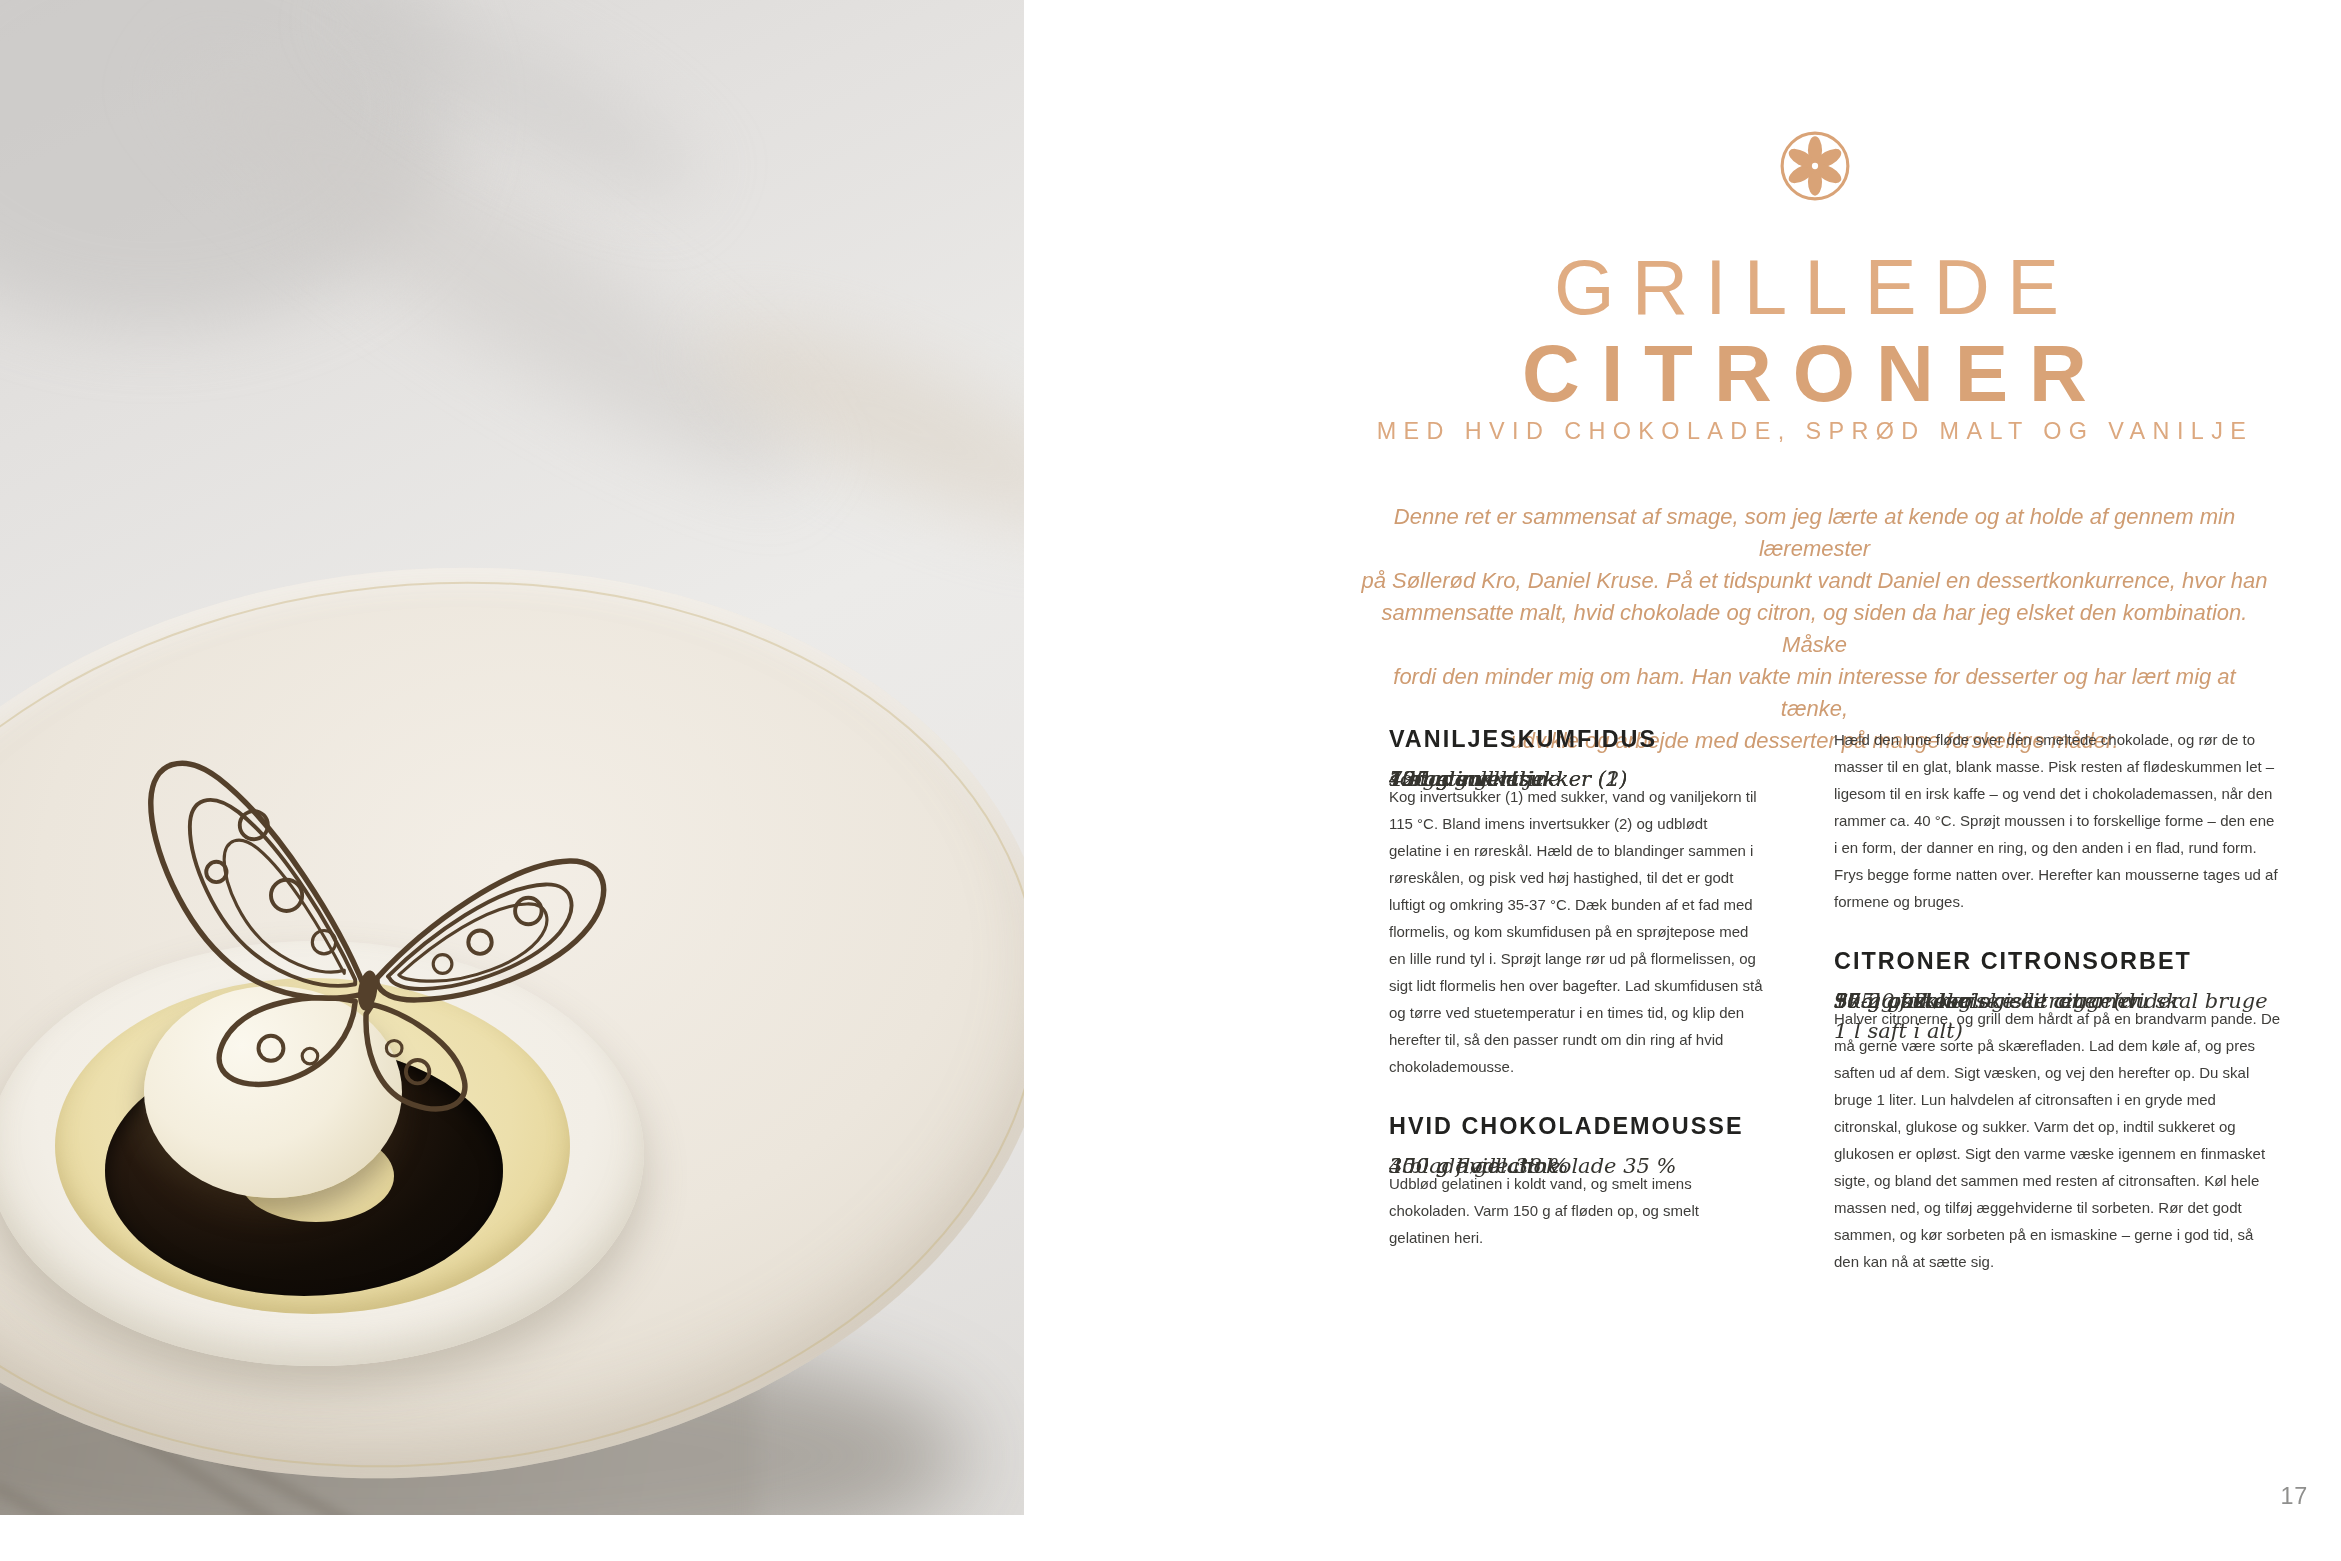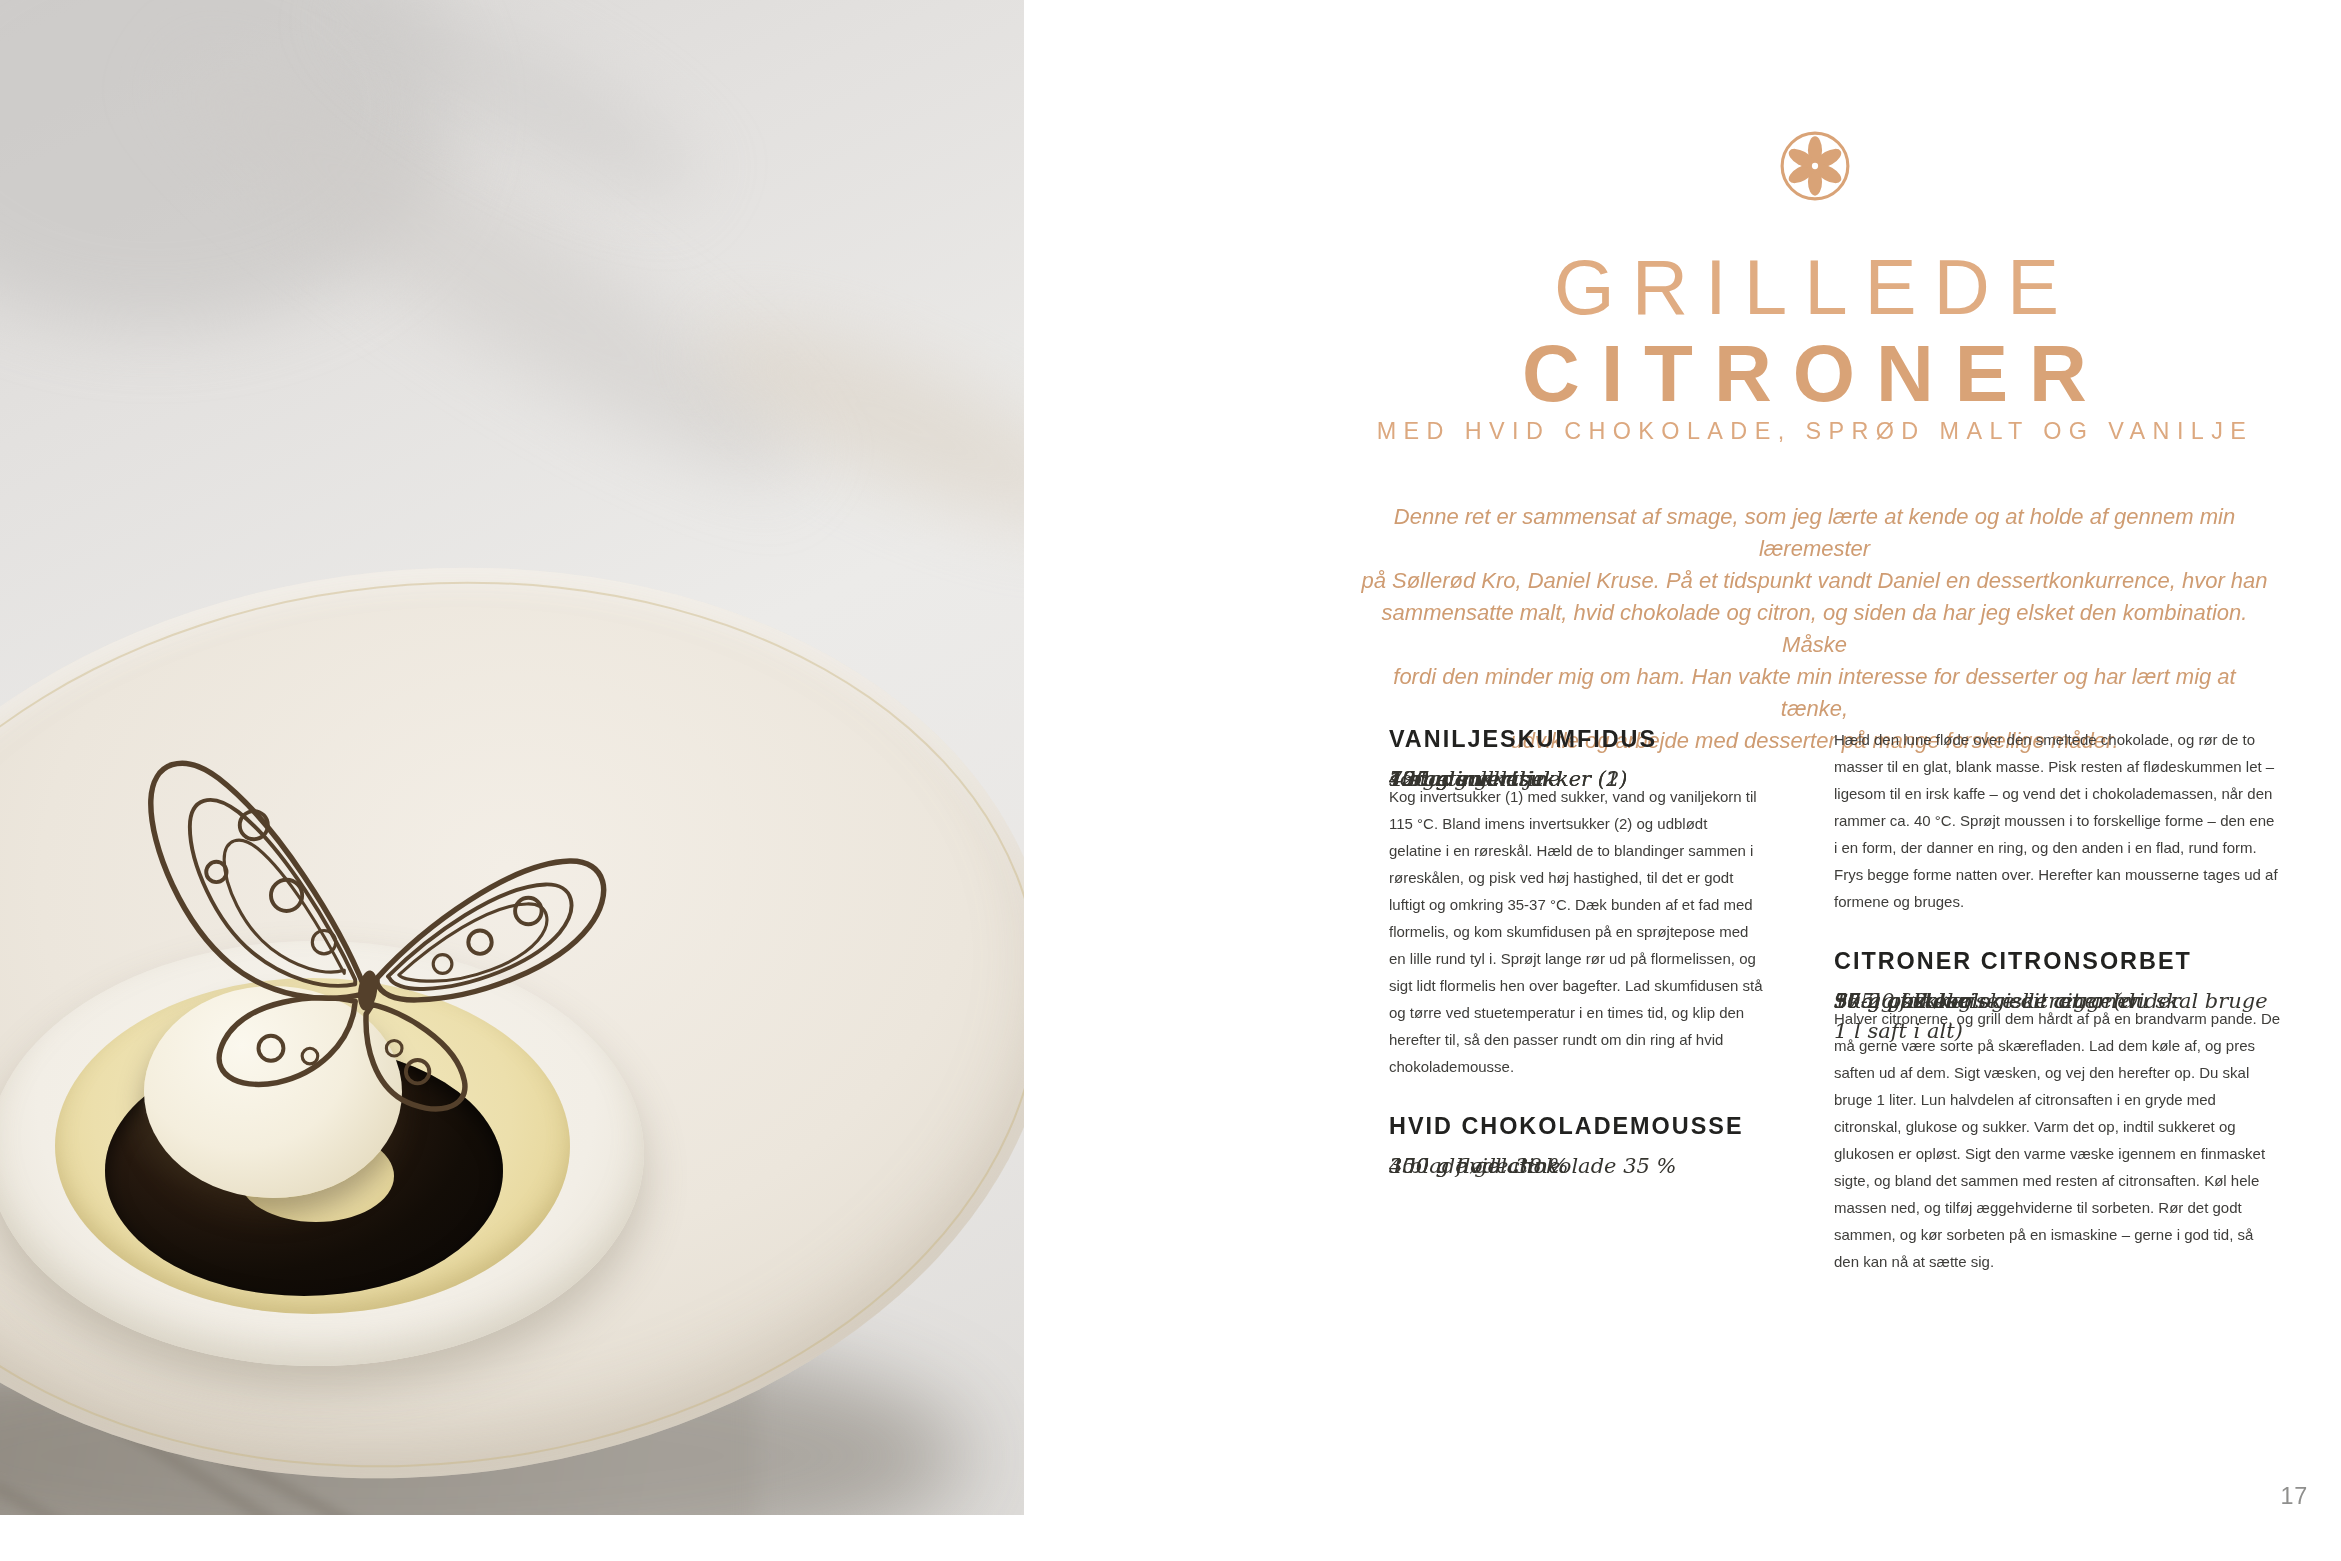--- a/index.html
+++ b/index.html
@@ -156,20 +156,21 @@
           <li>sorbeten</li>
         </ul>
       <p>Kog invertsukker (1) med sukker, vand og vaniljekorn til 115 °C. Bland imens invertsukker (2) og udblødt gelatine i en røreskål. Hæld de to blandinger sammen i røreskålen, og pisk ved høj hastighed, til det er godt luftigt og omkring 35-37 °C. Dæk bunden af et fad med flormelis, og kom skumfidusen på en sprøjtepose med en lille rund tyl i. Sprøjt lange rør ud på flormelissen, og sigt lidt flormelis hen over bagefter. Lad skumfidusen stå og tørre ved stuetemperatur i en times tid, og klip den herefter til, så den passer rundt om din ring af hvid chokolademousse.</p>
       <h3>HVID CHOKOLADEMOUSSE</h3>
       <ul>
 
       <li>3 blade gelatine</li>
           <li>300 g hvid chokolade 35 %</li>
           <li>450 g fløde 38 %</li>
         </ul>
+      <p>Udblød gelatinen i koldt vand, og smelt imens chokoladen. Varm 150 g af fløden op, og smelt gelatinen heri.</p>
     </div>
 
     <div class="col right">
       <p>Hæld den lune fløde over den smeltede chokolade, og rør de to masser til en glat, blank masse. Pisk resten af flødeskummen let – ligesom til en irsk kaffe – og vend det i chokolademassen, når den rammer ca. 40 °C. Sprøjt moussen i to forskellige forme – den ene i en form, der danner en ring, og den anden i en flad, rund form.
 Frys begge forme natten over. Herefter kan mousserne tages ud af formene og bruges.</p>
       <h3>CITRONER CITRONSORBET</h3>
       <ul>
 
       <li>15-20 økologiske citroner (du skal bruge 1 l saft i alt)</li>
           <li>Skal af 2 økologiske citroner</li>

